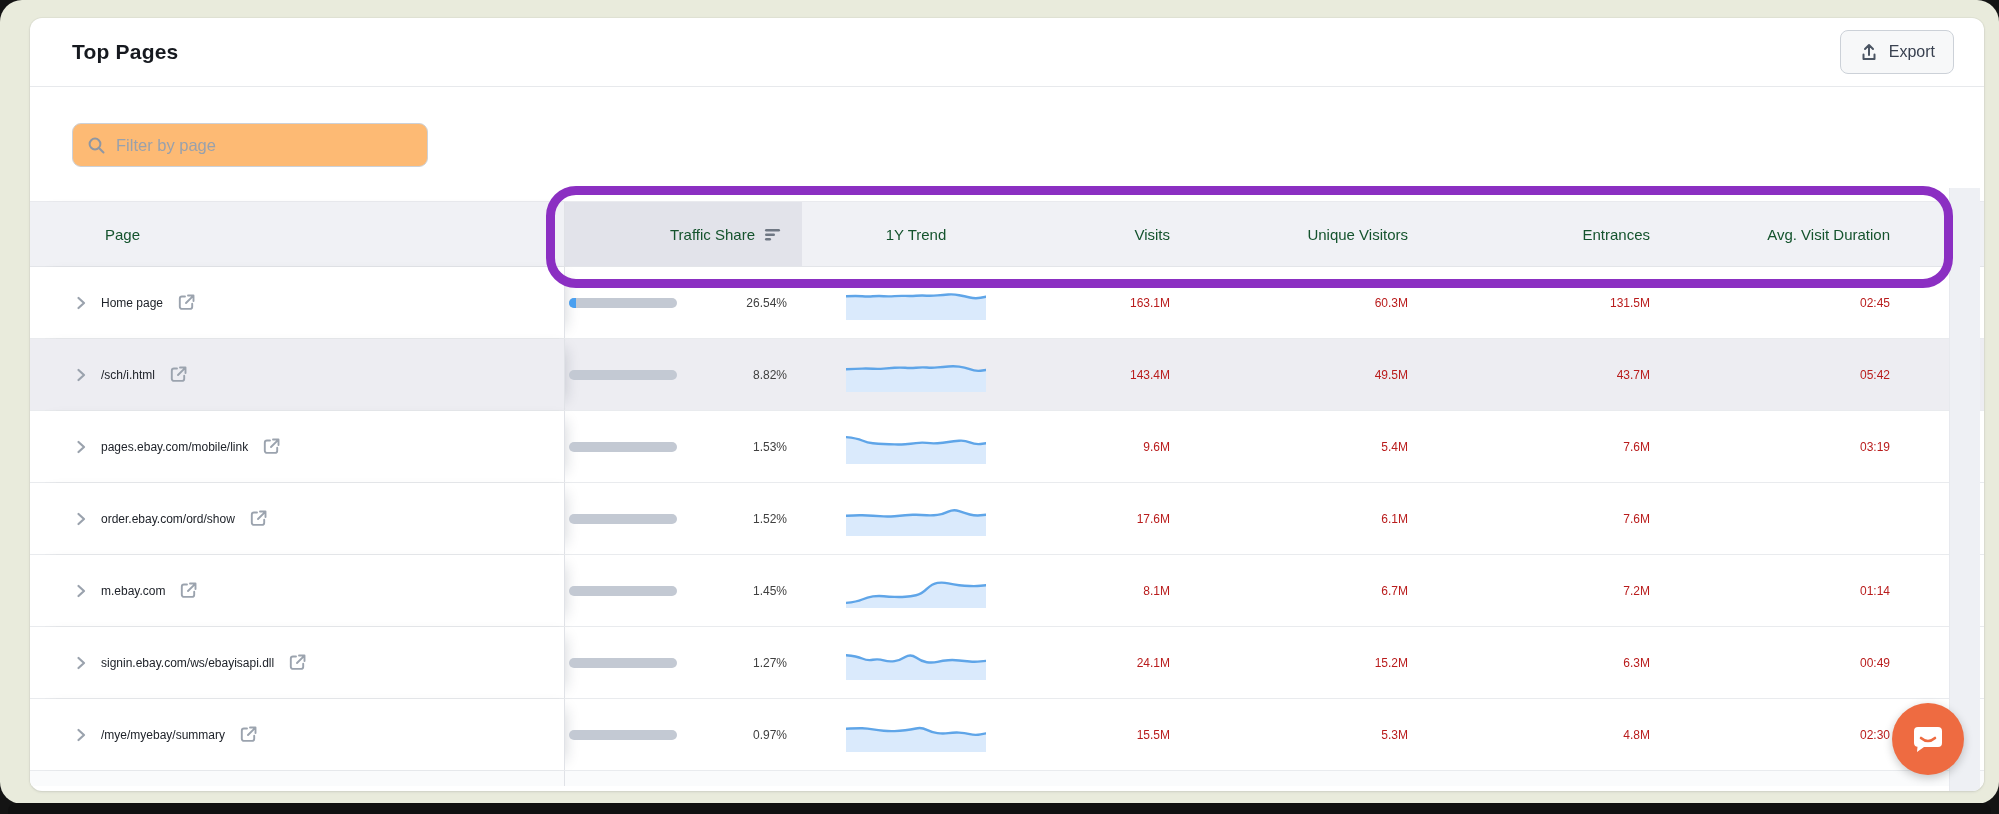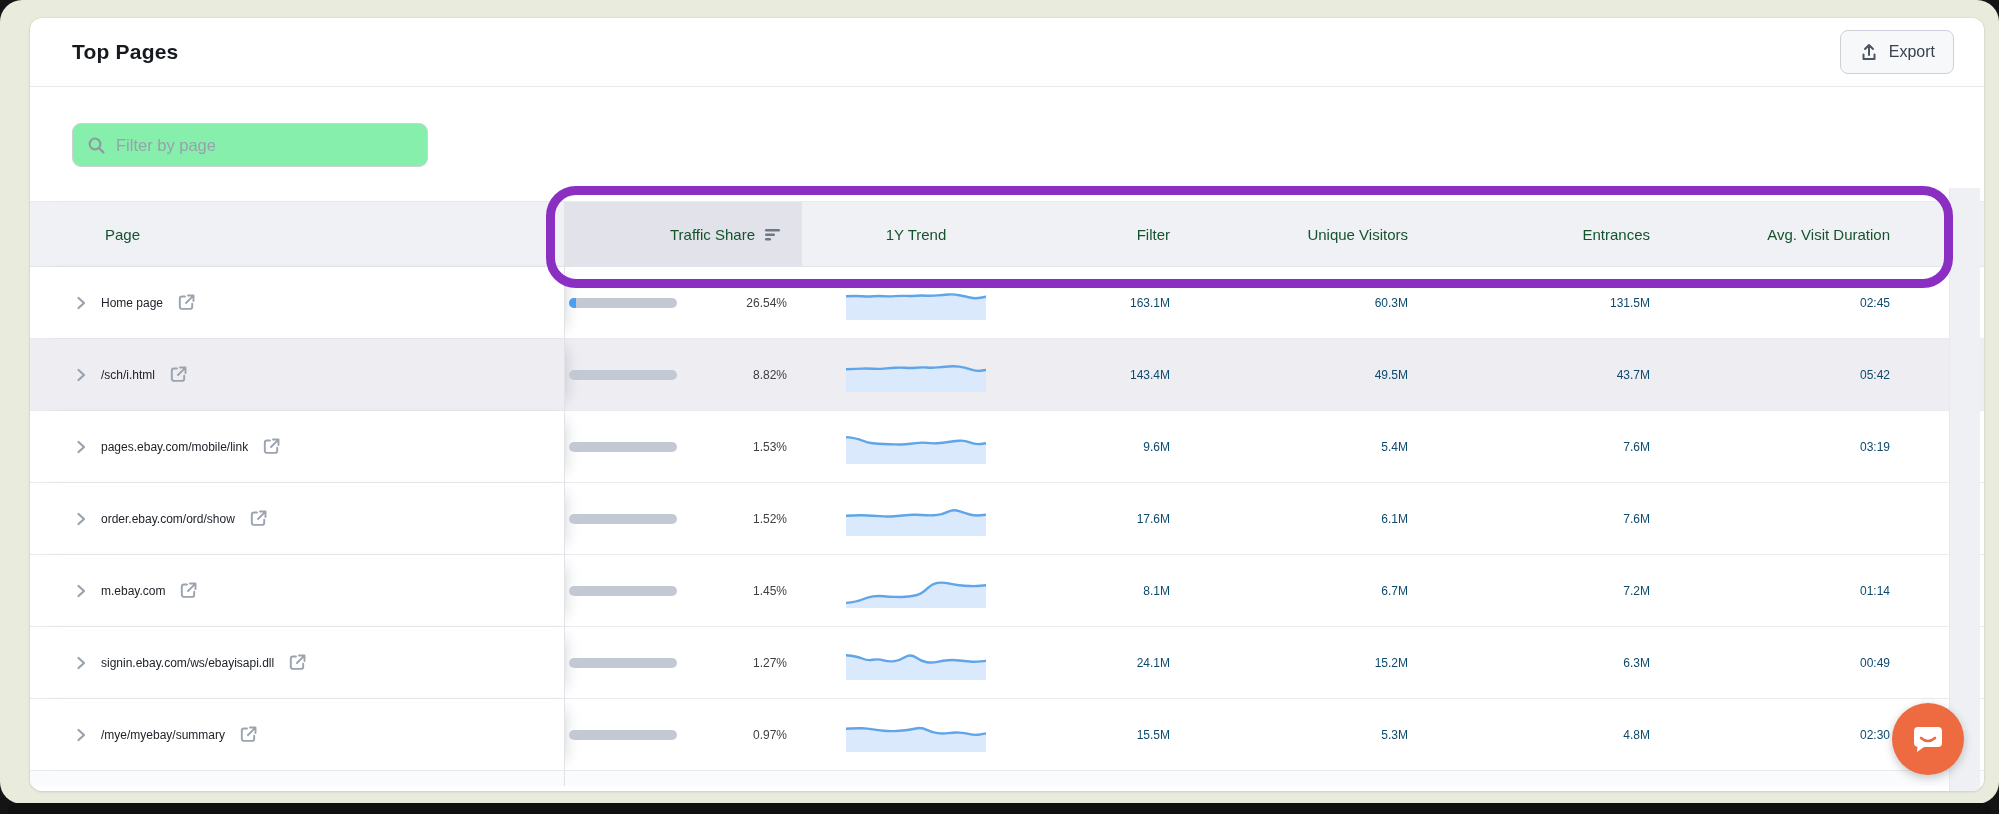--- a/index.html
+++ b/index.html
@@ -30,21 +30,21 @@
   }
   .card-title { font-size: 21px; font-weight: 700; color: #16191f; letter-spacing: .2px; }
   .export-btn {
     display: flex; align-items: center; gap: 10px; height: 44px; padding: 0 18px;
     border: 1px solid #ccd1d8; border-radius: 8px; background: #f7f8f9;
     font-size: 16px; color: #394150; cursor: pointer;
   }
   .filter-section { padding: 36px 0 0 42px; }
   .filter-box {
     width: 356px; height: 44px; border: 1px solid #ccd1d8; border-radius: 9px;
-    display: flex; align-items: center; gap: 10px; padding: 0 14px; background: #86efac;
+    display: flex; align-items: center; gap: 10px; padding: 0 14px; background: #fdba74;
   }
   .filter-box input {
     border: none; outline: none; flex: 1; font-size: 16.5px; color: #39404b;
     font-family: "Liberation Sans", sans-serif; background: transparent;
   }
   .filter-box input::placeholder { color: #99a1ac; }
 
   .thead {
     display: flex; height: 66px; margin-top: 34px; background: #f0f1f5;
     border-top: 1px solid #e9eaee; border-bottom: 1px solid #e3e5e9;
@@ -78,21 +78,21 @@
     color: #20242b; cursor: pointer;
   }
   .cell-share { width: 237px; display: flex; align-items: center;
                 justify-content: space-between; padding: 0 15px 0 4px; }
   .bar-track { width: 108px; height: 10px; background: #c3c9d3; border-radius: 5px;
                position: relative; overflow: hidden; }
   .bar-fill { position: absolute; left: 0; top: 0; bottom: 0; background: #4aa0f0; }
   .pct { color: #404040; }
   .cell-trend { width: 228px; display: flex; align-items: center; justify-content: center; }
   .cell-num { display: flex; align-items: center; justify-content: flex-end;
-              padding-right: 15px; color: #0c4a6e; }
+              padding-right: 15px; color: #b91c1c; }
   .row.partial { height: 15px; border-bottom: none; background: #fafbfc; }
   .row.partial .cell-page { background: #fafbfc; }
 
   .spark .area { fill: #daeafc; }
   .spark .line { fill: none; stroke: #5fa5e8; stroke-width: 2.4;
                  stroke-linecap: round; stroke-linejoin: round; }
 
   .scroll-track {
     position: absolute; left: 1919px; top: 170px; bottom: 0; width: 31px;
     background: #eef0f4; border-left: 1px solid #e7e9ee;
@@ -151,21 +151,21 @@
           <rect x="1" y="2" width="15" height="2.4" rx="1.2" fill="#6f7783"></rect>
           <rect x="1" y="6.5" width="10" height="2.4" rx="1.2" fill="#6f7783"></rect>
           <rect x="1" y="11" width="6" height="2.4" rx="1.2" fill="#6f7783"></rect>
         </svg>
       </span>
     </div>
     <div class="c-trend th-center">
       <span>1Y Trend</span>
     </div>
     <div class="c-visits th-num">
-      <span>Filter</span>
+      <span>Visits</span>
     </div>
     <div class="c-unique th-num">
       <span>Unique Visitors</span>
     </div>
     <div class="c-entr th-num">
       <span>Entrances</span>
     </div>
     <div class="c-dur th-num">
       <span>Avg. Visit Duration</span>
     </div>

